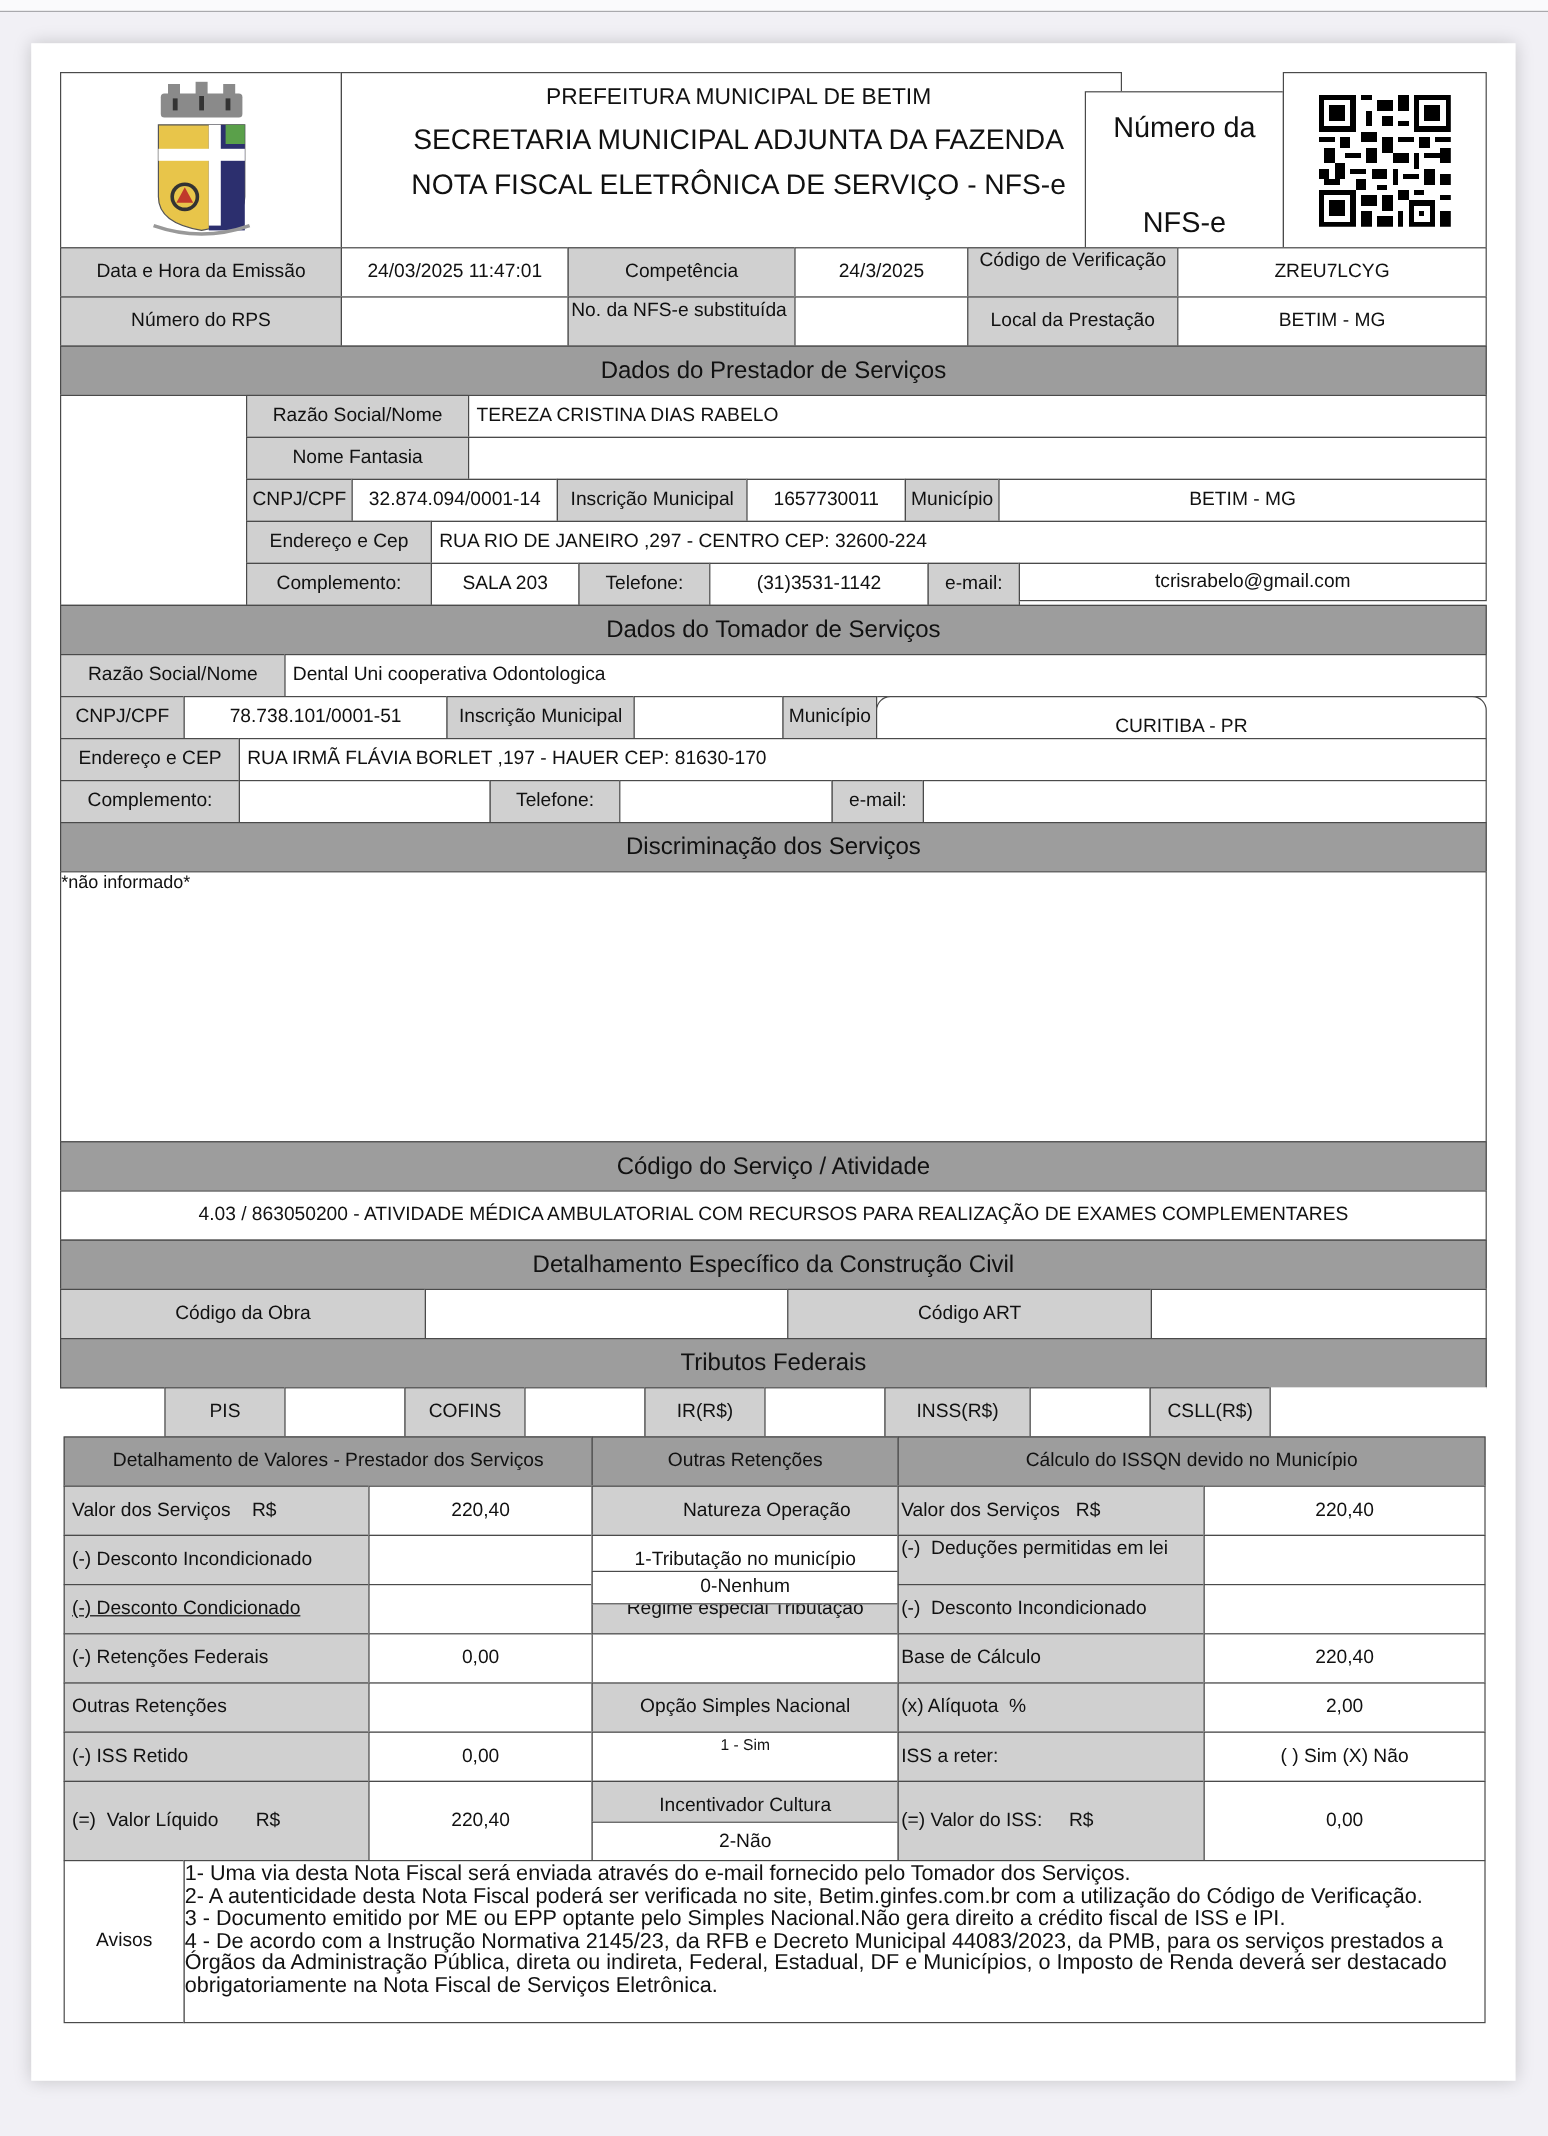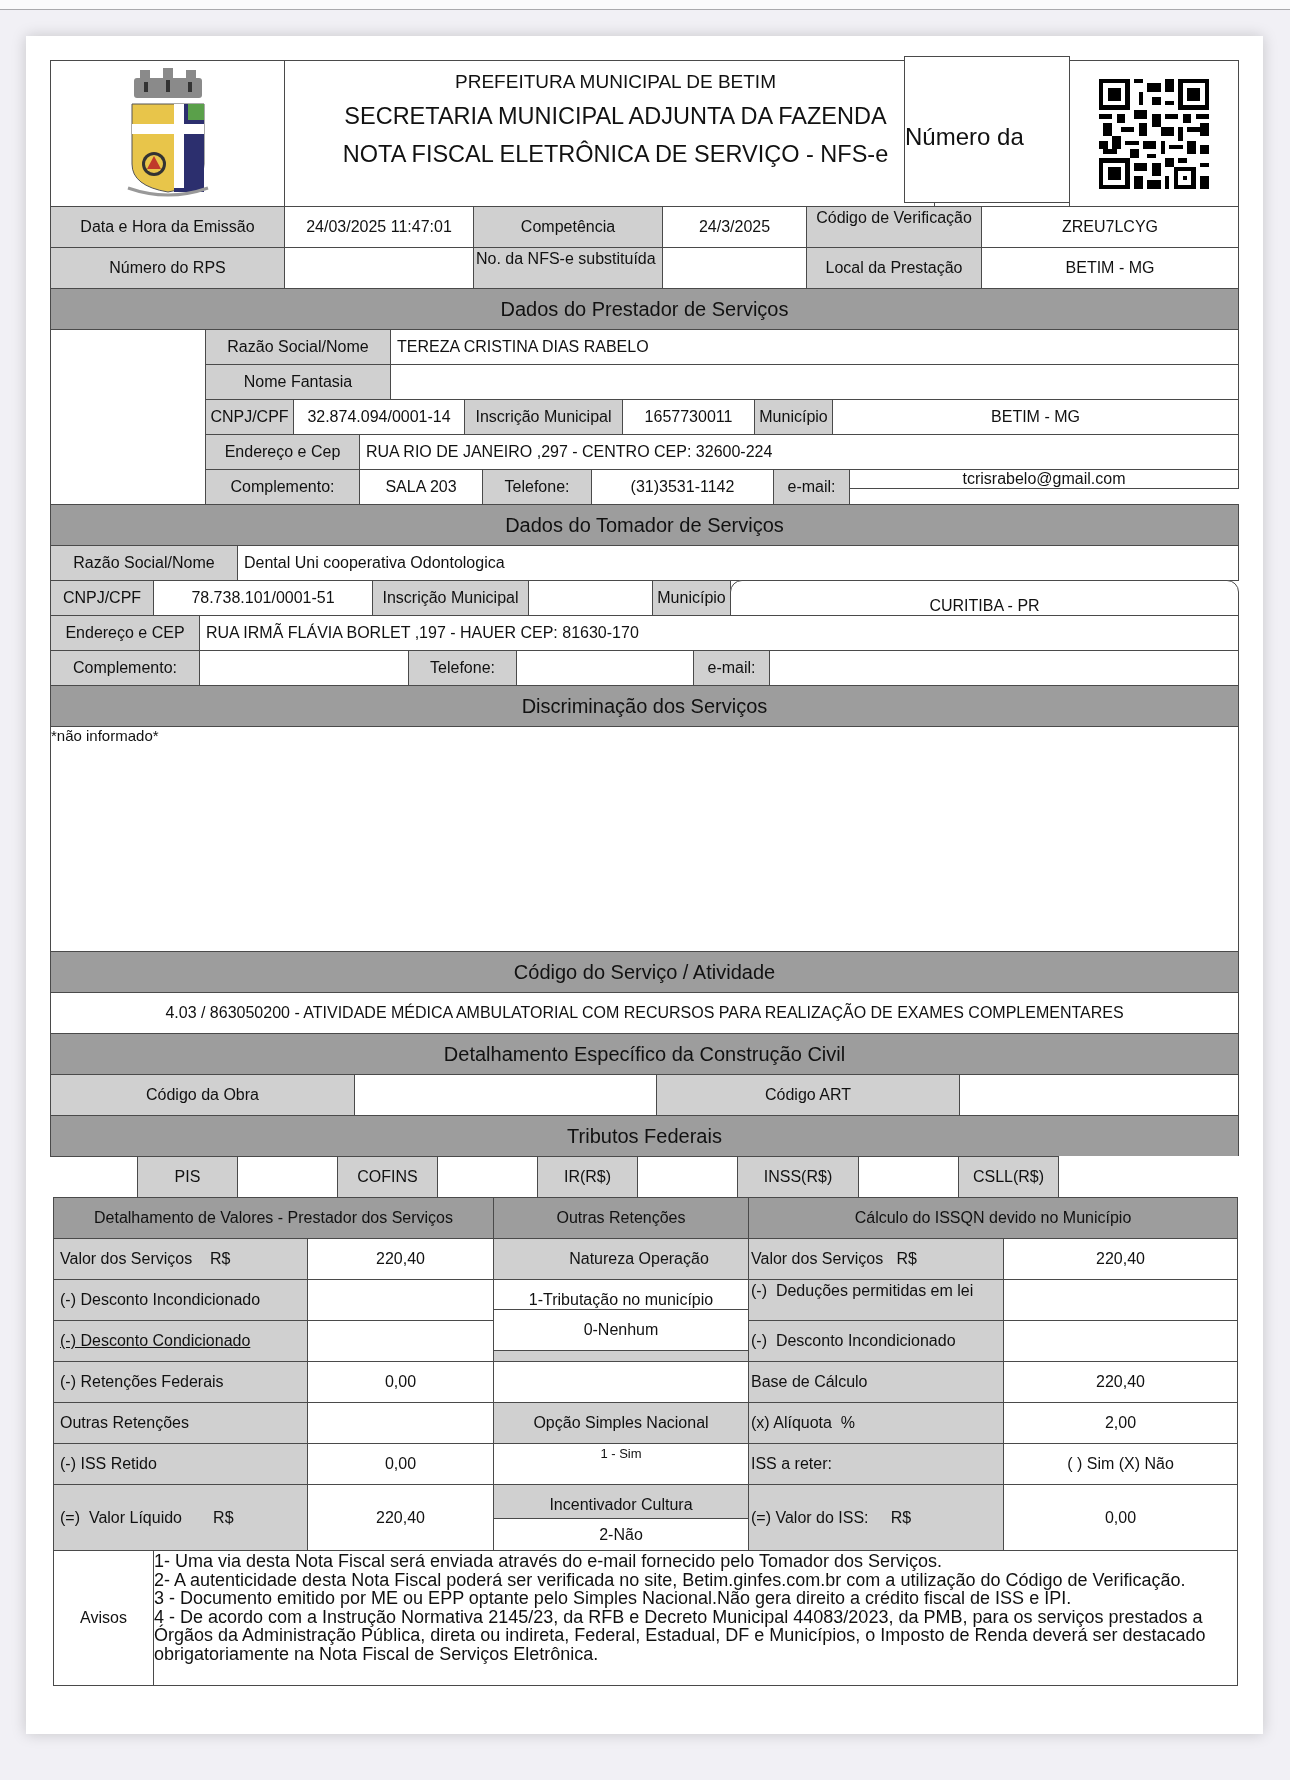--- a/index.html
+++ b/index.html
@@ -47,21 +47,21 @@
         <circle cx="34" cy="96" r="9" fill="#e8c54a"></circle>
       <polygon points="34,88 41,101 27,101" fill="#c0392b"></polygon>
       <path d="M8 120 Q48 134 88 120" stroke="#999" stroke-width="3" fill="none"></path>
     </svg>
   </div>
   <div class="cell" style="left:258px;top:24px;width:651px;height:147px;flex-direction:column;justify-content:flex-start;padding-top:6px;padding-left:12px;">
     <div class="title1" style="height:30px;line-height:30px;">PREFEITURA MUNICIPAL DE BETIM</div>
     <div class="title2" style="height:38px;line-height:38px;">SECRETARIA MUNICIPAL ADJUNTA DA FAZENDA</div>
     <div class="title2" style="height:38px;line-height:38px;">NOTA FISCAL ELETRÔNICA DE SERVIÇO - NFS-e</div>
   </div>
-  <div class="cell" style="left:878px;top:20px;width:166px;height:147px;justify-content:flex-start;padding-top:14px;font-size:24px;line-height:31px;gap:48px;">
+  <div class="cell" style="left:878px;top:40px;width:166px;height:147px;flex-direction:column;justify-content:flex-start;padding-top:14px;font-size:24px;line-height:31px;gap:48px;">
     <div>Número da</div>
     <div>NFS-e</div>
     <div style="font-size:23px;margin-top:4px;">86</div>
   </div>
   <div class="cell" style="left:1043px;top:24px;width:170px;height:147px;">
     <svg width="110" height="110" viewBox="0 0 25 25" shape-rendering="crispEdges">
       <rect width="25" height="25" fill="#fff"></rect>
       <g fill="#000">
         <rect x="0" y="0" width="7" height="7"></rect>
           <rect x="1" y="1" width="5" height="5" fill="#fff"></rect>
@@ -150,21 +150,21 @@
   <div class="cell" style="left:806px;top:363px;width:407px;height:36px;">BETIM - MG</div>
 
   <div class="cell lbl" style="left:179px;top:398px;width:155px;height:36px;">Endereço e Cep</div>
   <div class="cell left" style="left:333px;top:398px;width:880px;height:36px;">RUA RIO DE JANEIRO ,297 - CENTRO CEP: 32600-224</div>
 
   <div class="cell lbl" style="left:179px;top:433px;width:155px;height:36px;">Complemento:</div>
   <div class="cell" style="left:333px;top:433px;width:124px;height:36px;">SALA  203</div>
   <div class="cell lbl" style="left:456px;top:433px;width:110px;height:36px;">Telefone:</div>
   <div class="cell" style="left:565px;top:433px;width:183px;height:36px;">(31)3531-1142</div>
   <div class="cell lbl" style="left:747px;top:433px;width:77px;height:36px;">e-mail:</div>
-  <div class="cell" style="left:823px;top:433px;width:390px;height:20px;">tcrisrabelo@gmail.com</div>
+  <div class="cell" style="left:823px;top:433px;width:390px;height:32px;">tcrisrabelo@gmail.com</div>
 
   <div class="cell hdr" style="left:24px;top:468px;width:1189px;height:42px;">Dados do Tomador de Serviços</div>
 
   <div class="cell lbl" style="left:24px;top:509px;width:188px;height:36px;">Razão Social/Nome</div>
   <div class="cell left" style="left:211px;top:509px;width:1002px;height:36px;">Dental Uni cooperativa Odontologica</div>
 
   <div class="cell lbl" style="left:24px;top:544px;width:104px;height:36px;">CNPJ/CPF</div>
   <div class="cell" style="left:127px;top:544px;width:220px;height:36px;">78.738.101/0001-51</div>
   <div class="cell lbl" style="left:346px;top:544px;width:157px;height:36px;">Inscrição Municipal</div>
   <div class="cell" style="left:502px;top:544px;width:125px;height:36px;"></div>
@@ -222,21 +222,21 @@
   <div class="cell lbl left" style="left:27px;top:1366px;width:255px;height:42px;">Outras Retenções</div>
   <div class="cell" style="left:281px;top:1366px;width:187px;height:42px;"></div>
   <div class="cell lbl left" style="left:27px;top:1407px;width:255px;height:42px;">(-) ISS Retido</div>
   <div class="cell" style="left:281px;top:1407px;width:187px;height:42px;">0,00</div>
   <div class="cell lbl left" style="left:27px;top:1448px;width:255px;height:67px;white-space:pre;">(=)  Valor Líquido       R$</div>
   <div class="cell" style="left:281px;top:1448px;width:187px;height:67px;">220,40</div>
 
   <div class="cell lbl" style="left:467px;top:1202px;width:256px;height:42px;padding-left:36px;">Natureza Operação</div>
   <div class="cell" style="left:467px;top:1243px;width:256px;height:42px;">1-Tributação no município</div>
   <div class="cell lbl" style="left:467px;top:1284px;width:256px;height:42px;">Regime especial Tributação</div>
-  <div class="cell" style="left:467px;top:1273px;width:256px;height:42px;">0-Nenhum</div>
+  <div class="cell" style="left:467px;top:1273px;width:256px;height:28px;">0-Nenhum</div>
   <div class="cell lbl" style="left:467px;top:1366px;width:256px;height:42px;">Opção Simples Nacional</div>
   <div class="cell top" style="left:467px;top:1407px;width:256px;height:42px;font-size:13px;">1 - Sim</div>
   <div class="cell lbl" style="left:467px;top:1448px;width:256px;height:41px;">Incentivador Cultura</div>
   <div class="cell" style="left:467px;top:1482px;width:256px;height:33px;">2-Não</div>
 
   <div class="cell lbl left" style="left:722px;top:1202px;width:256px;height:42px;padding-left:2px;white-space:pre;">Valor dos Serviços   R$</div>
   <div class="cell" style="left:977px;top:1202px;width:235px;height:42px;">220,40</div>
   <div class="cell lbl left top" style="left:722px;top:1243px;width:256px;height:42px;padding-left:2px;white-space:pre;">(-)  Deduções permitidas em lei</div>
   <div class="cell" style="left:977px;top:1243px;width:235px;height:42px;"></div>
   <div class="cell lbl left" style="left:722px;top:1284px;width:256px;height:42px;padding-left:2px;white-space:pre;">(-)  Desconto Incondicionado</div>

